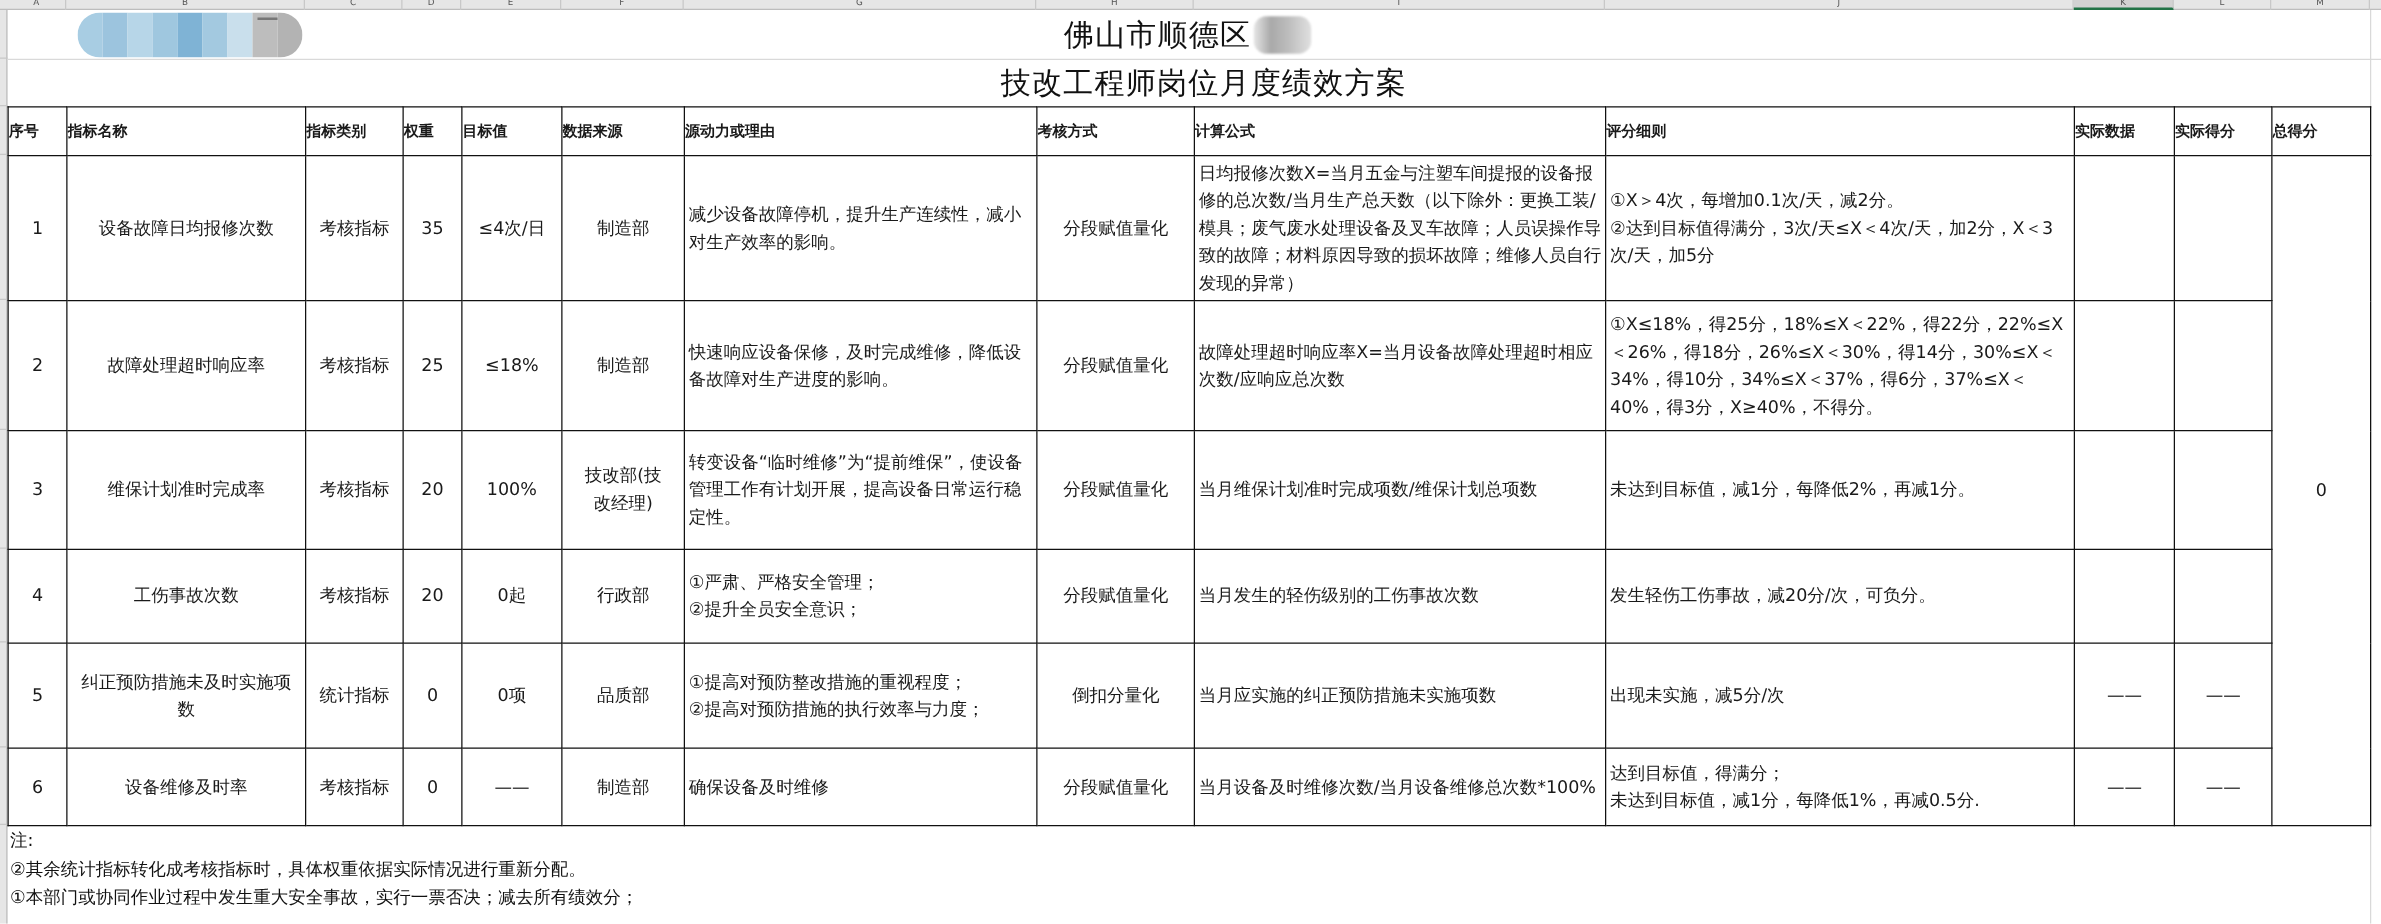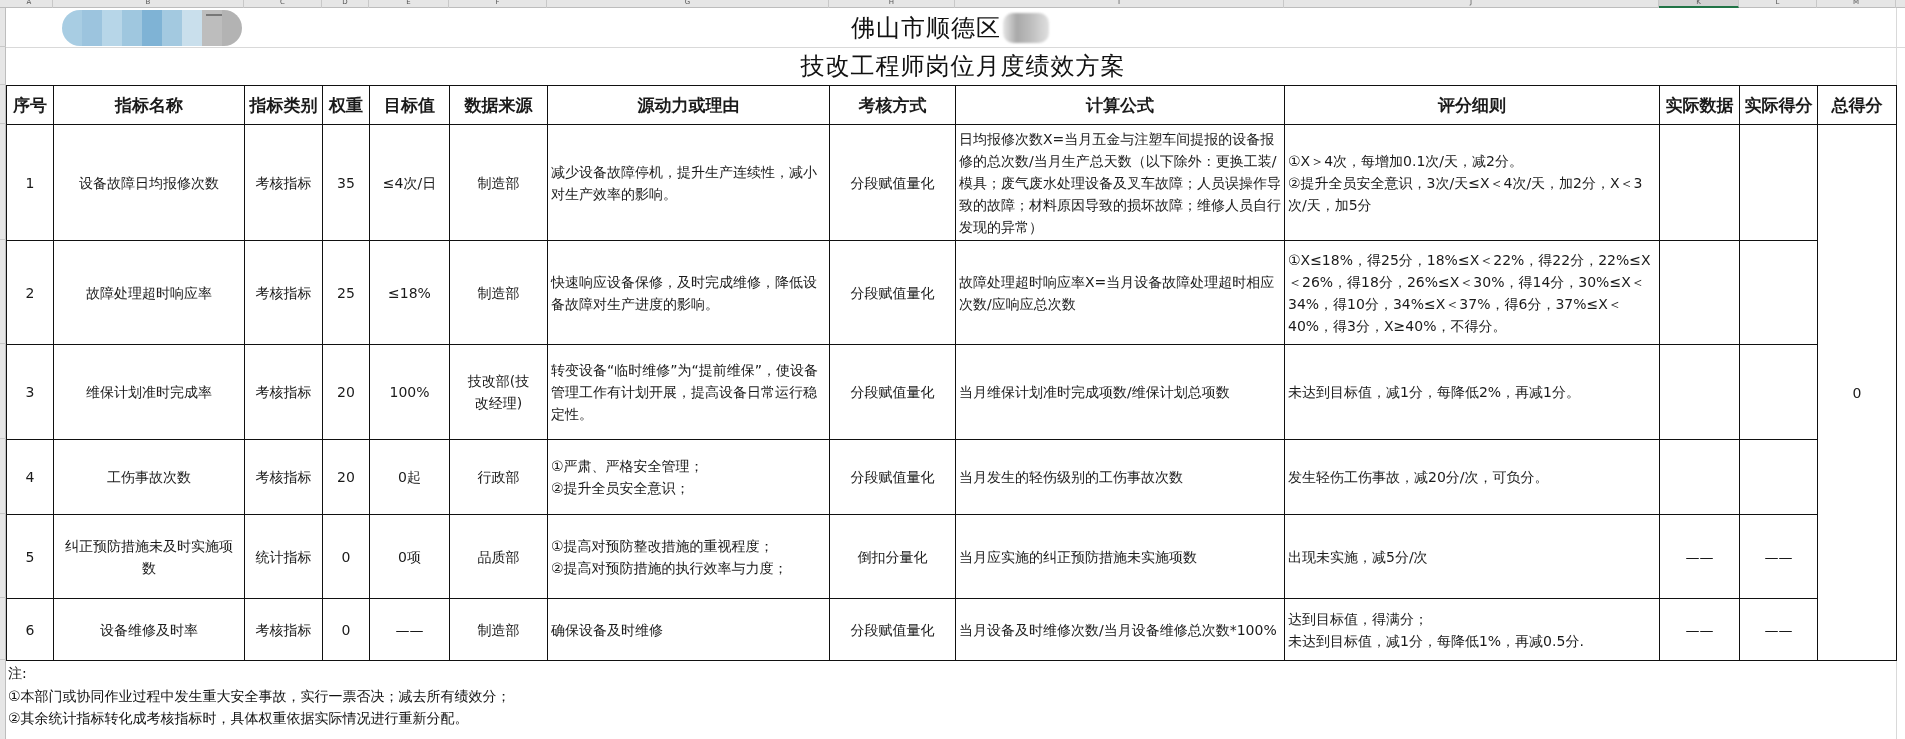--- a/index.html
+++ b/index.html
@@ -17,21 +17,21 @@
   .logo { position: absolute; left: 62px; top: 10px; width: 180px; height: 36px; border-radius: 18px; overflow: hidden; display: flex; filter: blur(0.6px); }
   .logo span { flex: 1; }
   .logo .tag { position: absolute; right: 20px; top: 4px; width: 16px; height: 3px; border-top: 2px solid #777; }
 
   .title1 { position: absolute; left: 6px; top: 8px; width: 1890px; height: 39px; display: flex; align-items: center; justify-content: center; font-size: 24px; font-weight: normal; color: #111; letter-spacing: 1px; }
   .title1 .blur { display: inline-block; width: 46px; height: 30px; background: linear-gradient(90deg,#e6e6e6,#a9a9a9 30%,#bdbdbd 60%,#e0e0e0); border-radius: 10px; margin: 0 2px; filter: blur(1px); vertical-align: middle; }
   .title2 { position: absolute; left: 6px; top: 47px; width: 1890px; height: 38px; display: flex; align-items: center; justify-content: center; font-size: 24px; color: #111; letter-spacing: 1px; padding-left: 24px; }
 
   table.sheet { position: absolute; left: 6px; top: 85px; border-collapse: collapse; table-layout: fixed; width: 1890px; }
   table.sheet td, table.sheet th { border: 1.5px solid #111; font-size: 14px; line-height: 22px; vertical-align: middle; overflow: hidden; }
-  table.sheet th { font-weight: bold; text-align: center; font-size: 17px; height: 39px; }
+  table.sheet th { font-weight: bold; text-align: left; font-size: 12px; height: 39px; }
   table.sheet td.c { text-align: center; }
   table.sheet td.l { text-align: left; padding: 0 3px; }
 
   .notes { position: absolute; left: 8px; top: 662px; font-size: 14px; line-height: 22.5px; color: #111; }
 </style>
 </head>
 <body>
 
 <div class="colhdr">
   <div class="ch" style="left:6px;width:47px">A</div>
@@ -121,21 +121,21 @@
     <td class="c">设备故障日均报修次数</td>
     <td class="c">考核指标</td>
     <td class="c">35</td>
     <td class="c">≤4次/日</td>
     <td class="c">制造部</td>
     <td class="l">减少设备故障停机，提升生产连续性，减小对生产效率的影响。</td>
     <td class="c">分段赋值量化</td>
     <td class="l">日均报修次数X=当月五金与注塑车间提报的设备报修的总次数/当月生产总天数（以下除外：更换工装/模具；废气废水处理设备及叉车故障；人员误操作导致的故障；材料原因导致的损坏故障；维修人员自行发现的异常）</td>
     <td class="l">
       <div>①X＞4次，每增加0.1次/天，减2分。</div>
-      <div>②提升全员安全意识，3次/天≤X＜4次/天，加2分，X＜3次/天，加5分</div>
+      <div>②达到目标值得满分，3次/天≤X＜4次/天，加2分，X＜3次/天，加5分</div>
     </td>
     <td class="c"></td>
     <td class="c"></td>
     <td class="c" rowspan="6">0</td>
   </tr>
 
   <tr style="height:104px">
     <td class="c">2</td>
     <td class="c">故障处理超时响应率</td>
     <td class="c">考核指标</td>
@@ -216,15 +216,15 @@
       <div>未达到目标值，减1分，每降低1%，再减0.5分.</div>
     </td>
     <td class="c">——</td>
     <td class="c">——</td>
   </tr>
 </tbody>
   </table>
 
 <div class="notes">
   <div>注:</div>
+  <div>②其余统计指标转化成考核指标时，具体权重依据实际情况进行重新分配。</div>
   <div>①本部门或协同作业过程中发生重大安全事故，实行一票否决；减去所有绩效分；</div>
-  <div>②其余统计指标转化成考核指标时，具体权重依据实际情况进行重新分配。</div>
 </div>
 
 </body></html>

